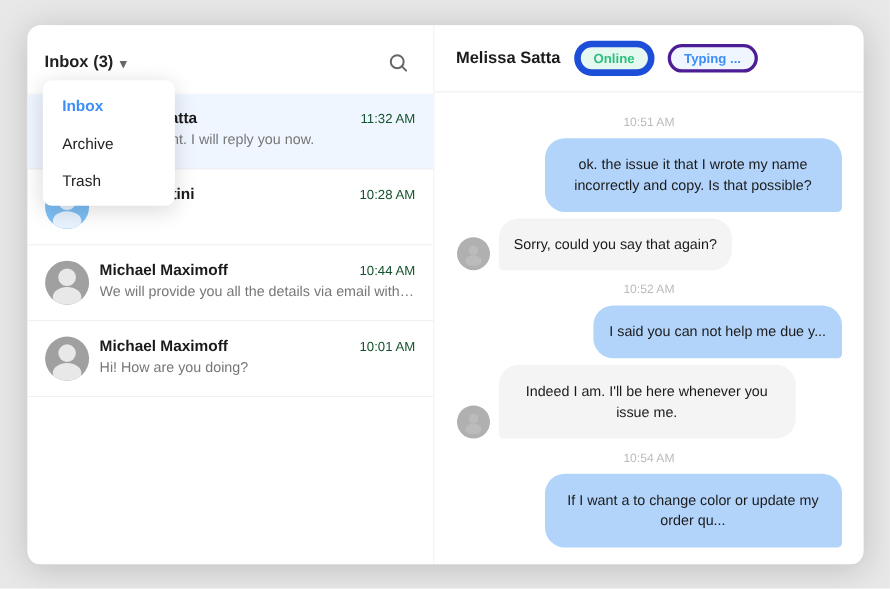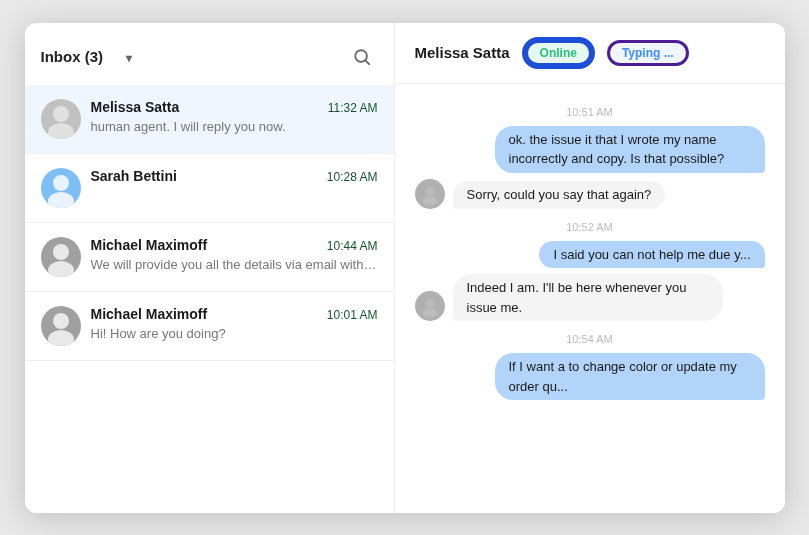--- a/index.html
+++ b/index.html
@@ -32,21 +32,21 @@
     .left-header {
       display: flex;
       align-items: center;
       justify-content: space-between;
       padding: 18px 16px 12px 16px;
       position: relative;
     }
     .inbox-selector {
       display: flex;
       align-items: flex-end;
-      gap: 23px;
+      gap: 6px;
       cursor: pointer;
       font-size: 15px;
       font-weight: 600;
       color: #222;
     }
     .inbox-selector .chevron {
       font-size: 12px;
       color: #666;
     }
     .search-icon-btn {
@@ -205,24 +205,25 @@
       overflow: hidden;
       display: flex;
       align-items: center;
       justify-content: center;
     }
     .msg-avatar svg {
       width: 22px; height: 22px;
     }
     .bubble {
       max-width: 270px;
-      padding: 4px 14px;
+      padding: 14px 14px;
       border-radius: 18px;
       font-size: 13px;
       line-height: 1.5;
+      text-align: center;
     }
     .bubble.left {
       background: #f4f4f4;
       color: #1a1a1a;
       border-bottom-left-radius: 4px;
     }
     .bubble.right {
       background: #b3d4fa;
       color: #1a1a1a;
       border-bottom-right-radius: 4px;
@@ -239,20 +240,25 @@
         <span>Inbox (3)</span>
         <span class="chevron">▾</span>
       </div>
       <div class="search-icon-btn">
         <svg width="18" height="18" viewBox="0 0 20 20" fill="none">
           <circle cx="9" cy="9" r="6.5" stroke="#666" stroke-width="2"></circle>
           <line x1="14" y1="14" x2="18" y2="18" stroke="#666" stroke-width="2" stroke-linecap="round"></line>
         </svg>
       </div>
 
+      <div class="dropdown-menu">
+        <div class="dropdown-item active">Inbox</div>
+        <div class="dropdown-item">Archive</div>
+        <div class="dropdown-item">Trash</div>
+      </div>
     </div>
 
     <div class="conversation-list">
 
       <div class="conv-item selected">
         <div class="avatar" style="background:#c0c0c0;">
           <svg viewBox="0 0 40 40" width="40" height="40">
               <circle cx="20" cy="15" r="8" fill="#e0e0e0"></circle>
               <ellipse cx="20" cy="33" rx="13" ry="9" fill="#e0e0e0"></ellipse>
             </svg>

